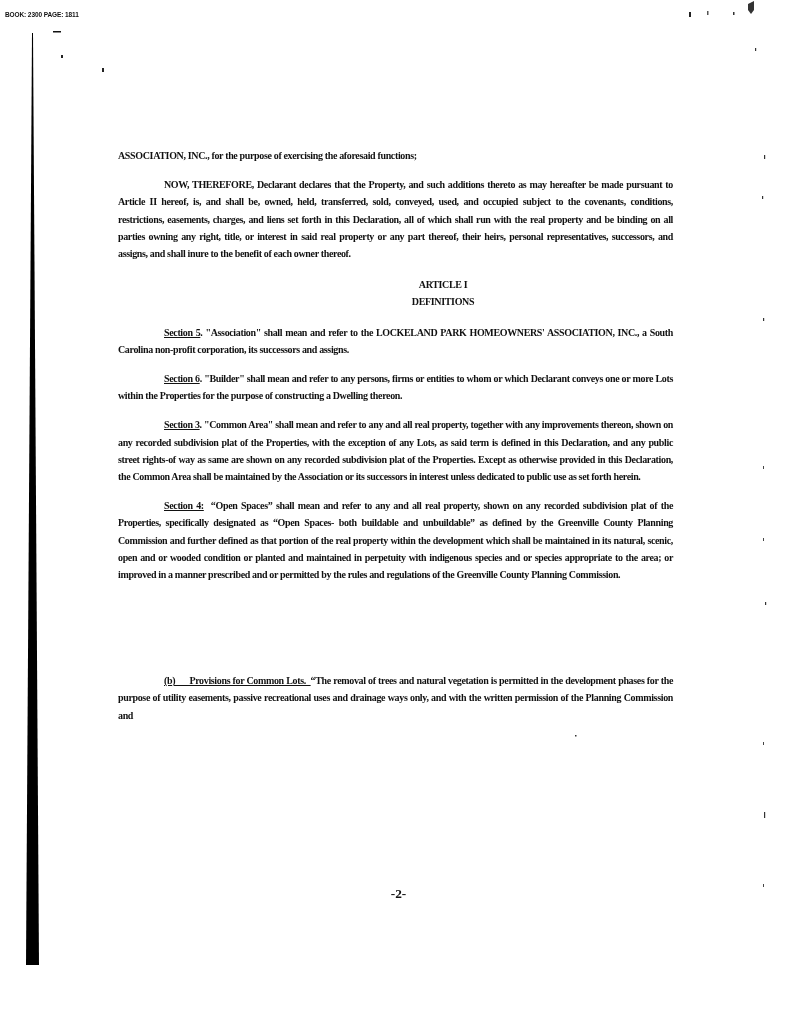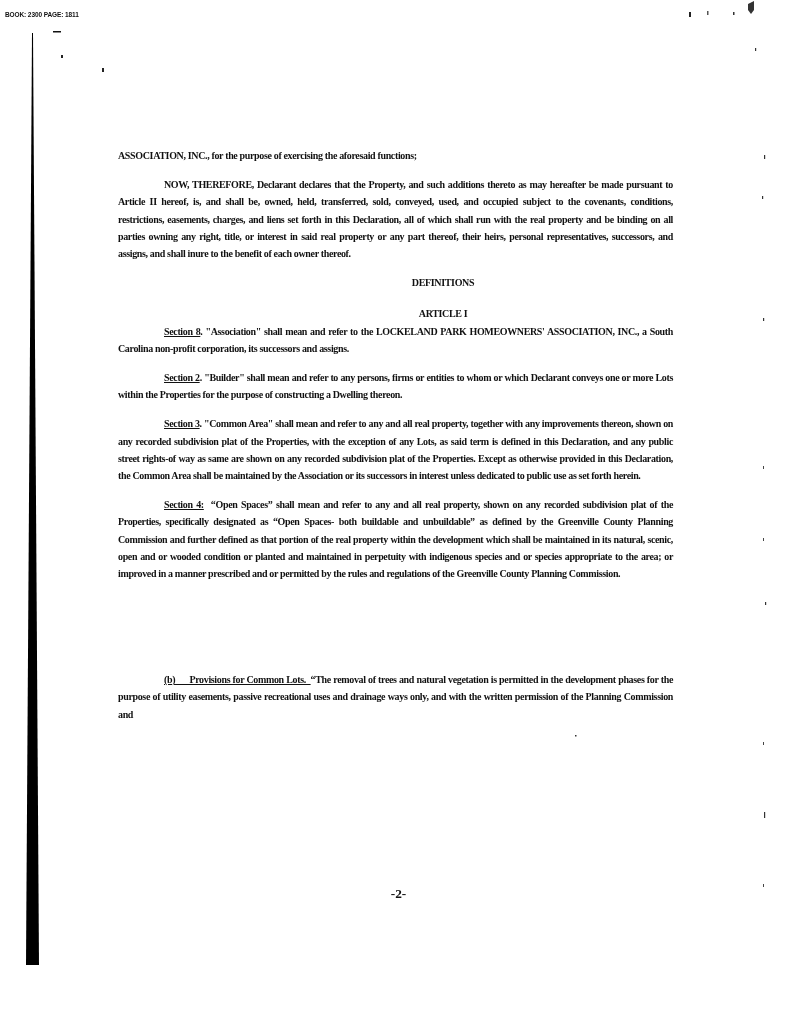--- a/index.html
+++ b/index.html
@@ -40,26 +40,26 @@
   <rect x="763" y="742" width="1" height="3" fill="#444"></rect>
   <rect x="764" y="812" width="1.2" height="6" fill="#333"></rect>
   <rect x="763" y="884" width="1" height="3" fill="#444"></rect>
   <rect x="575" y="735" width="1.5" height="1.5" fill="#333"></rect>
 </svg>
 
 <div class="page">
   <p>ASSOCIATION, INC., for the purpose of exercising the aforesaid functions;</p>
   <p class="indent">NOW, THEREFORE, Declarant declares that the Property, and such additions thereto as may hereafter be made pursuant to Article II hereof, is, and shall be, owned, held, transferred, sold, conveyed, used, and occupied subject to the covenants, conditions, restrictions, easements, charges, and liens set forth in this Declaration, all of which shall run with the real property and be binding on all parties owning any right, title, or interest in said real property or any part thereof, their heirs, personal representatives, successors, and assigns, and shall inure to the benefit of each owner thereof.</p>
 
+  <p class="center article">ARTICLE I</p>
   <p class="center defs">DEFINITIONS</p>
-  <p class="center article">ARTICLE I</p>
 
-  <p class="indent"><span class="u">Section 8</span><span>. </span><span>"Association" shall mean and refer to the LOCKELAND PARK HOMEOWNERS' ASSOCIATION, INC., a South Carolina non-profit corporation, its successors and assigns.</span></p>
+  <p class="indent"><span class="u">Section 5</span><span>. </span><span>"Association" shall mean and refer to the LOCKELAND PARK HOMEOWNERS' ASSOCIATION, INC., a South Carolina non-profit corporation, its successors and assigns.</span></p>
 
-  <p class="indent"><span class="u">Section 2</span><span>. </span><span>"Builder" shall mean and refer to any persons, firms or entities to whom or which Declarant conveys one or more Lots within the Properties for the purpose of constructing a Dwelling thereon.</span></p>
+  <p class="indent"><span class="u">Section 6</span><span>. </span><span>"Builder" shall mean and refer to any persons, firms or entities to whom or which Declarant conveys one or more Lots within the Properties for the purpose of constructing a Dwelling thereon.</span></p>
 
   <p class="indent"><span class="u">Section 3</span><span>. </span><span>"Common Area" shall mean and refer to any and all real property, together with any improvements thereon, shown on any recorded subdivision plat of the Properties, with the exception of any Lots, as said term is defined in this Declaration, and any public street rights-of way as same are shown on any recorded subdivision plat of the Properties.  Except as otherwise provided in this Declaration, the Common Area shall be maintained by the Association or its successors in interest unless dedicated to public use as set forth herein.</span></p>
 
   <p class="indent"><span class="u">Section 4:</span><span style="white-space:pre">  </span><span>“Open Spaces” shall mean and refer to any and all real property, shown on any recorded subdivision plat of the Properties, specifically designated as “Open Spaces- both buildable and unbuildable” as defined by the Greenville County Planning Commission and further defined as that portion of the real property within the development which shall be maintained in its natural, scenic, open and or wooded condition or planted and maintained in perpetuity with indigenous species and or species appropriate to the area; or improved in a manner prescribed and or permitted by the rules and regulations of the Greenville County Planning Commission.</span></p>
 
   <div class="gap"></div>
 
   <p class="indent"><span class="u" style="white-space:pre">(b)      Provisions for Common Lots.  </span><span>“The removal of trees and natural vegetation is permitted in the development phases for the purpose of utility easements, passive recreational uses and drainage ways only, and with the written permission of the Planning Commission and</span></p>
 </div>
 

